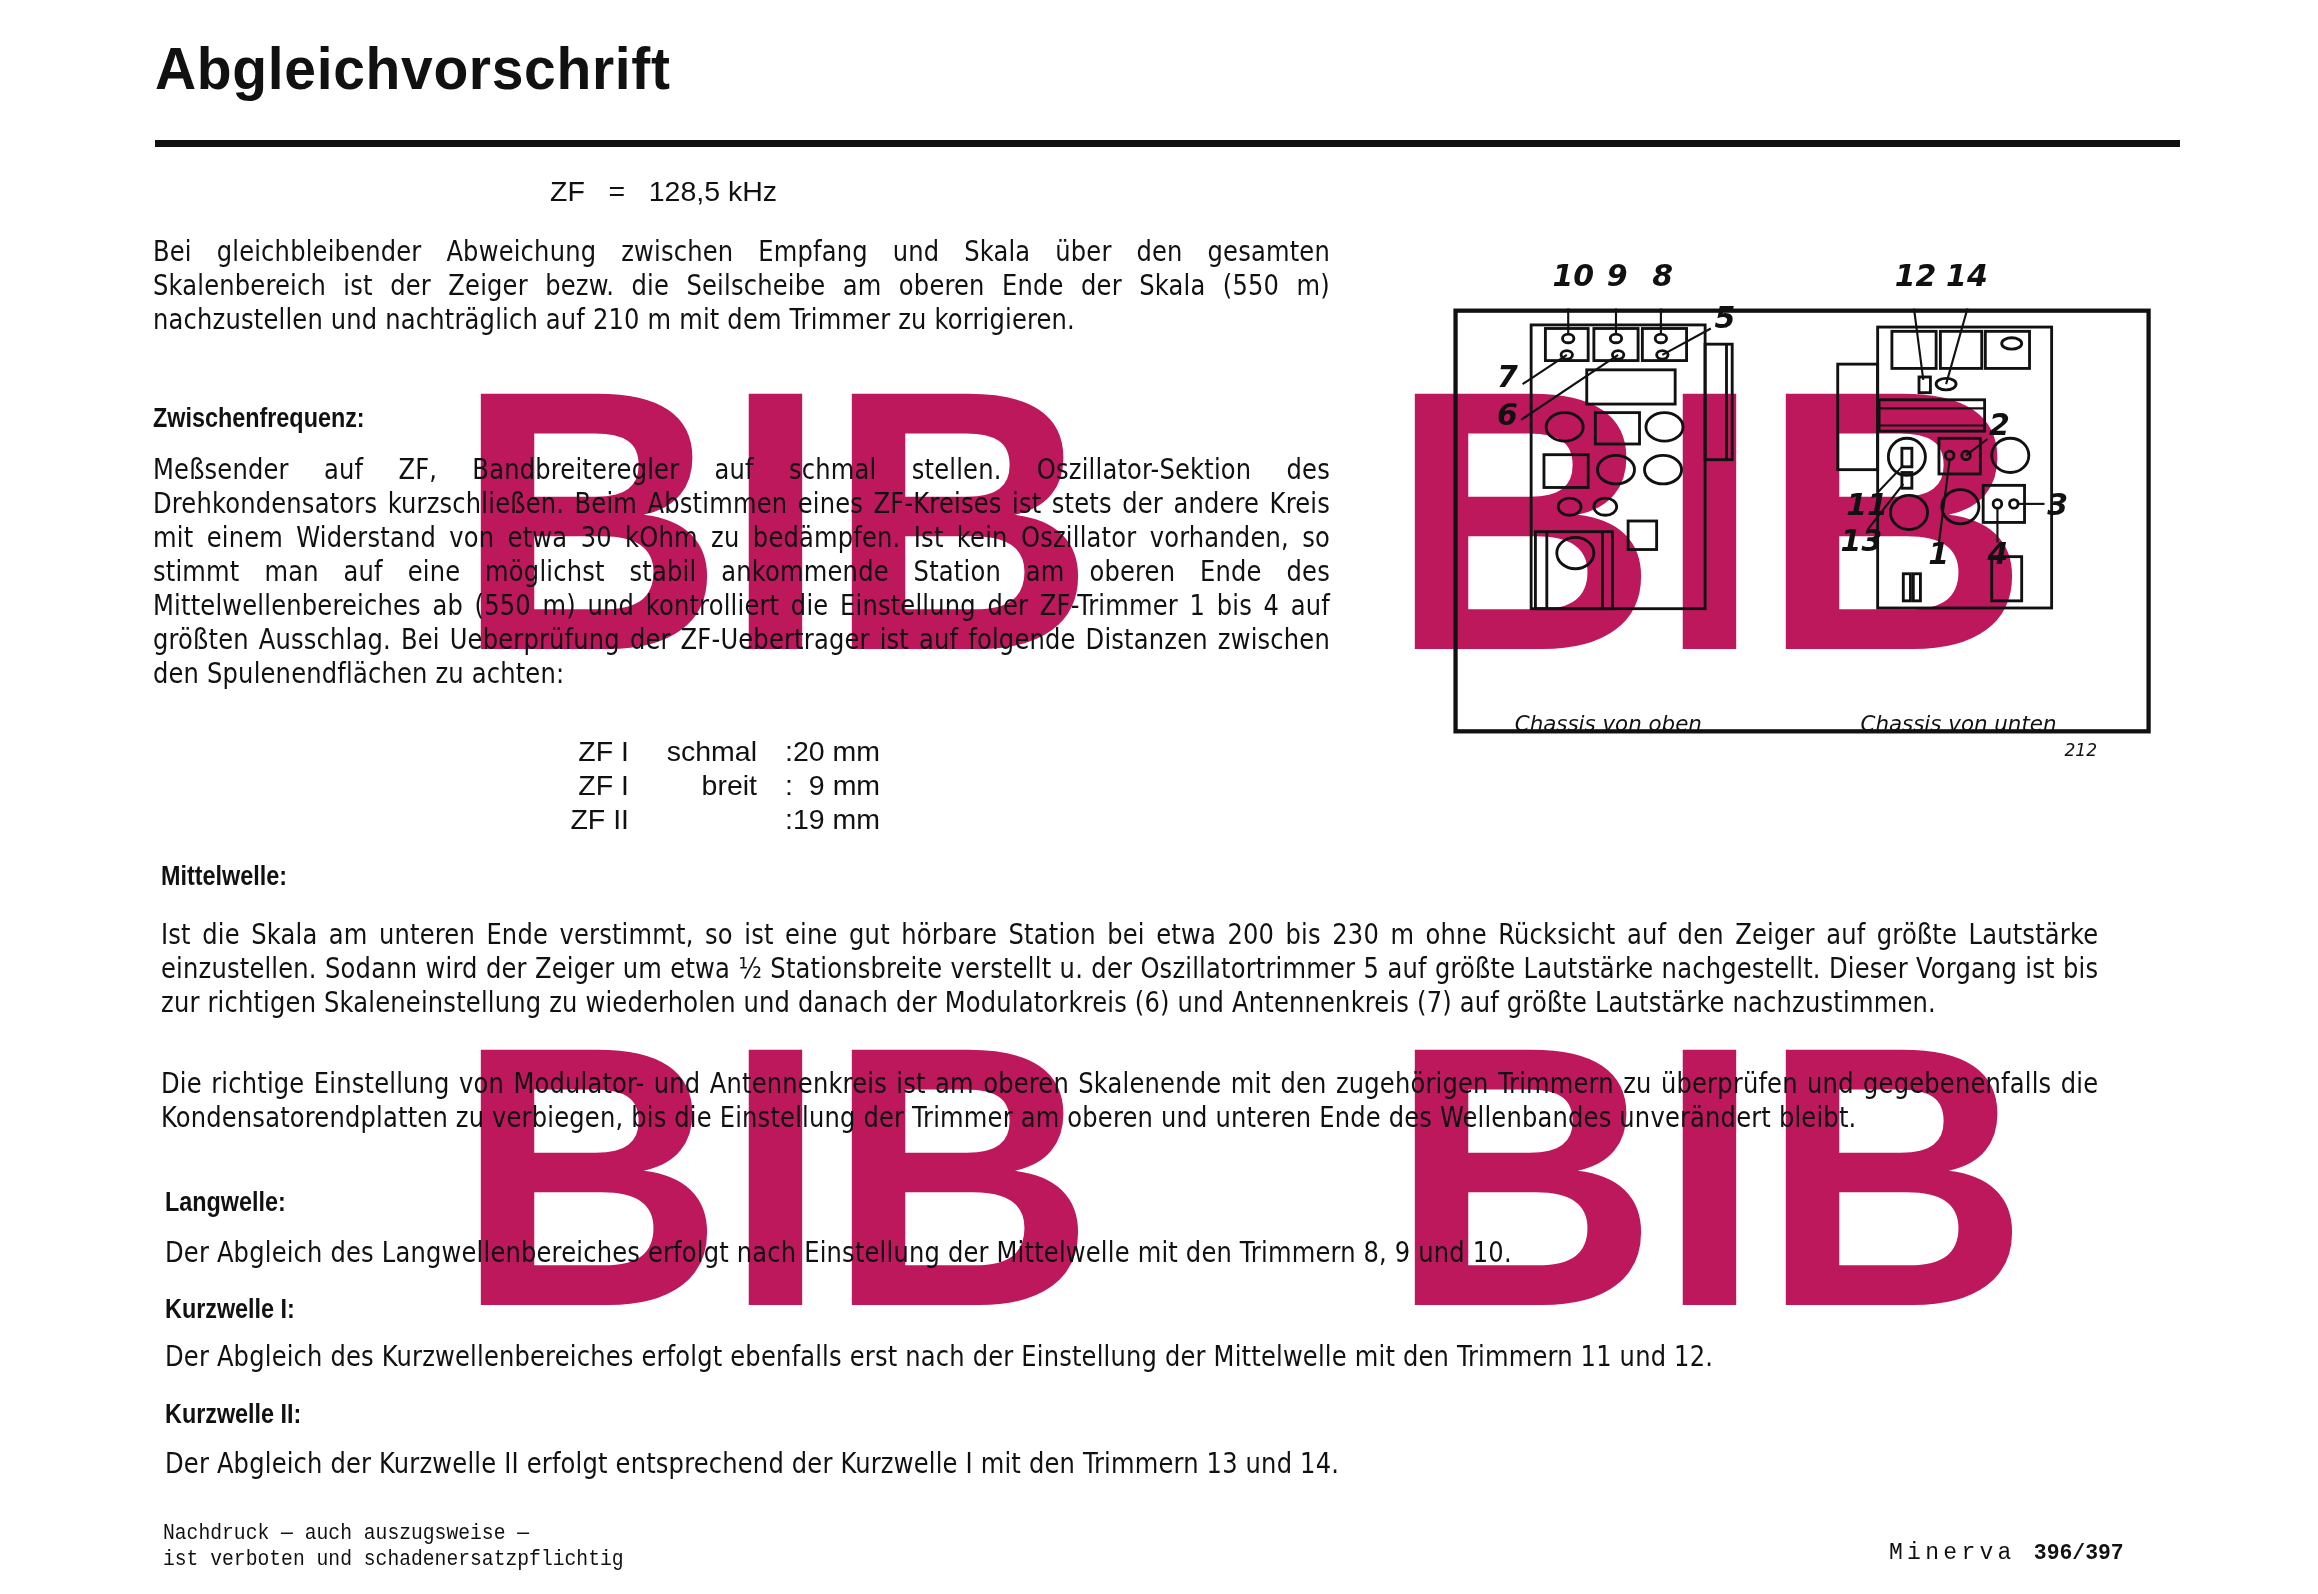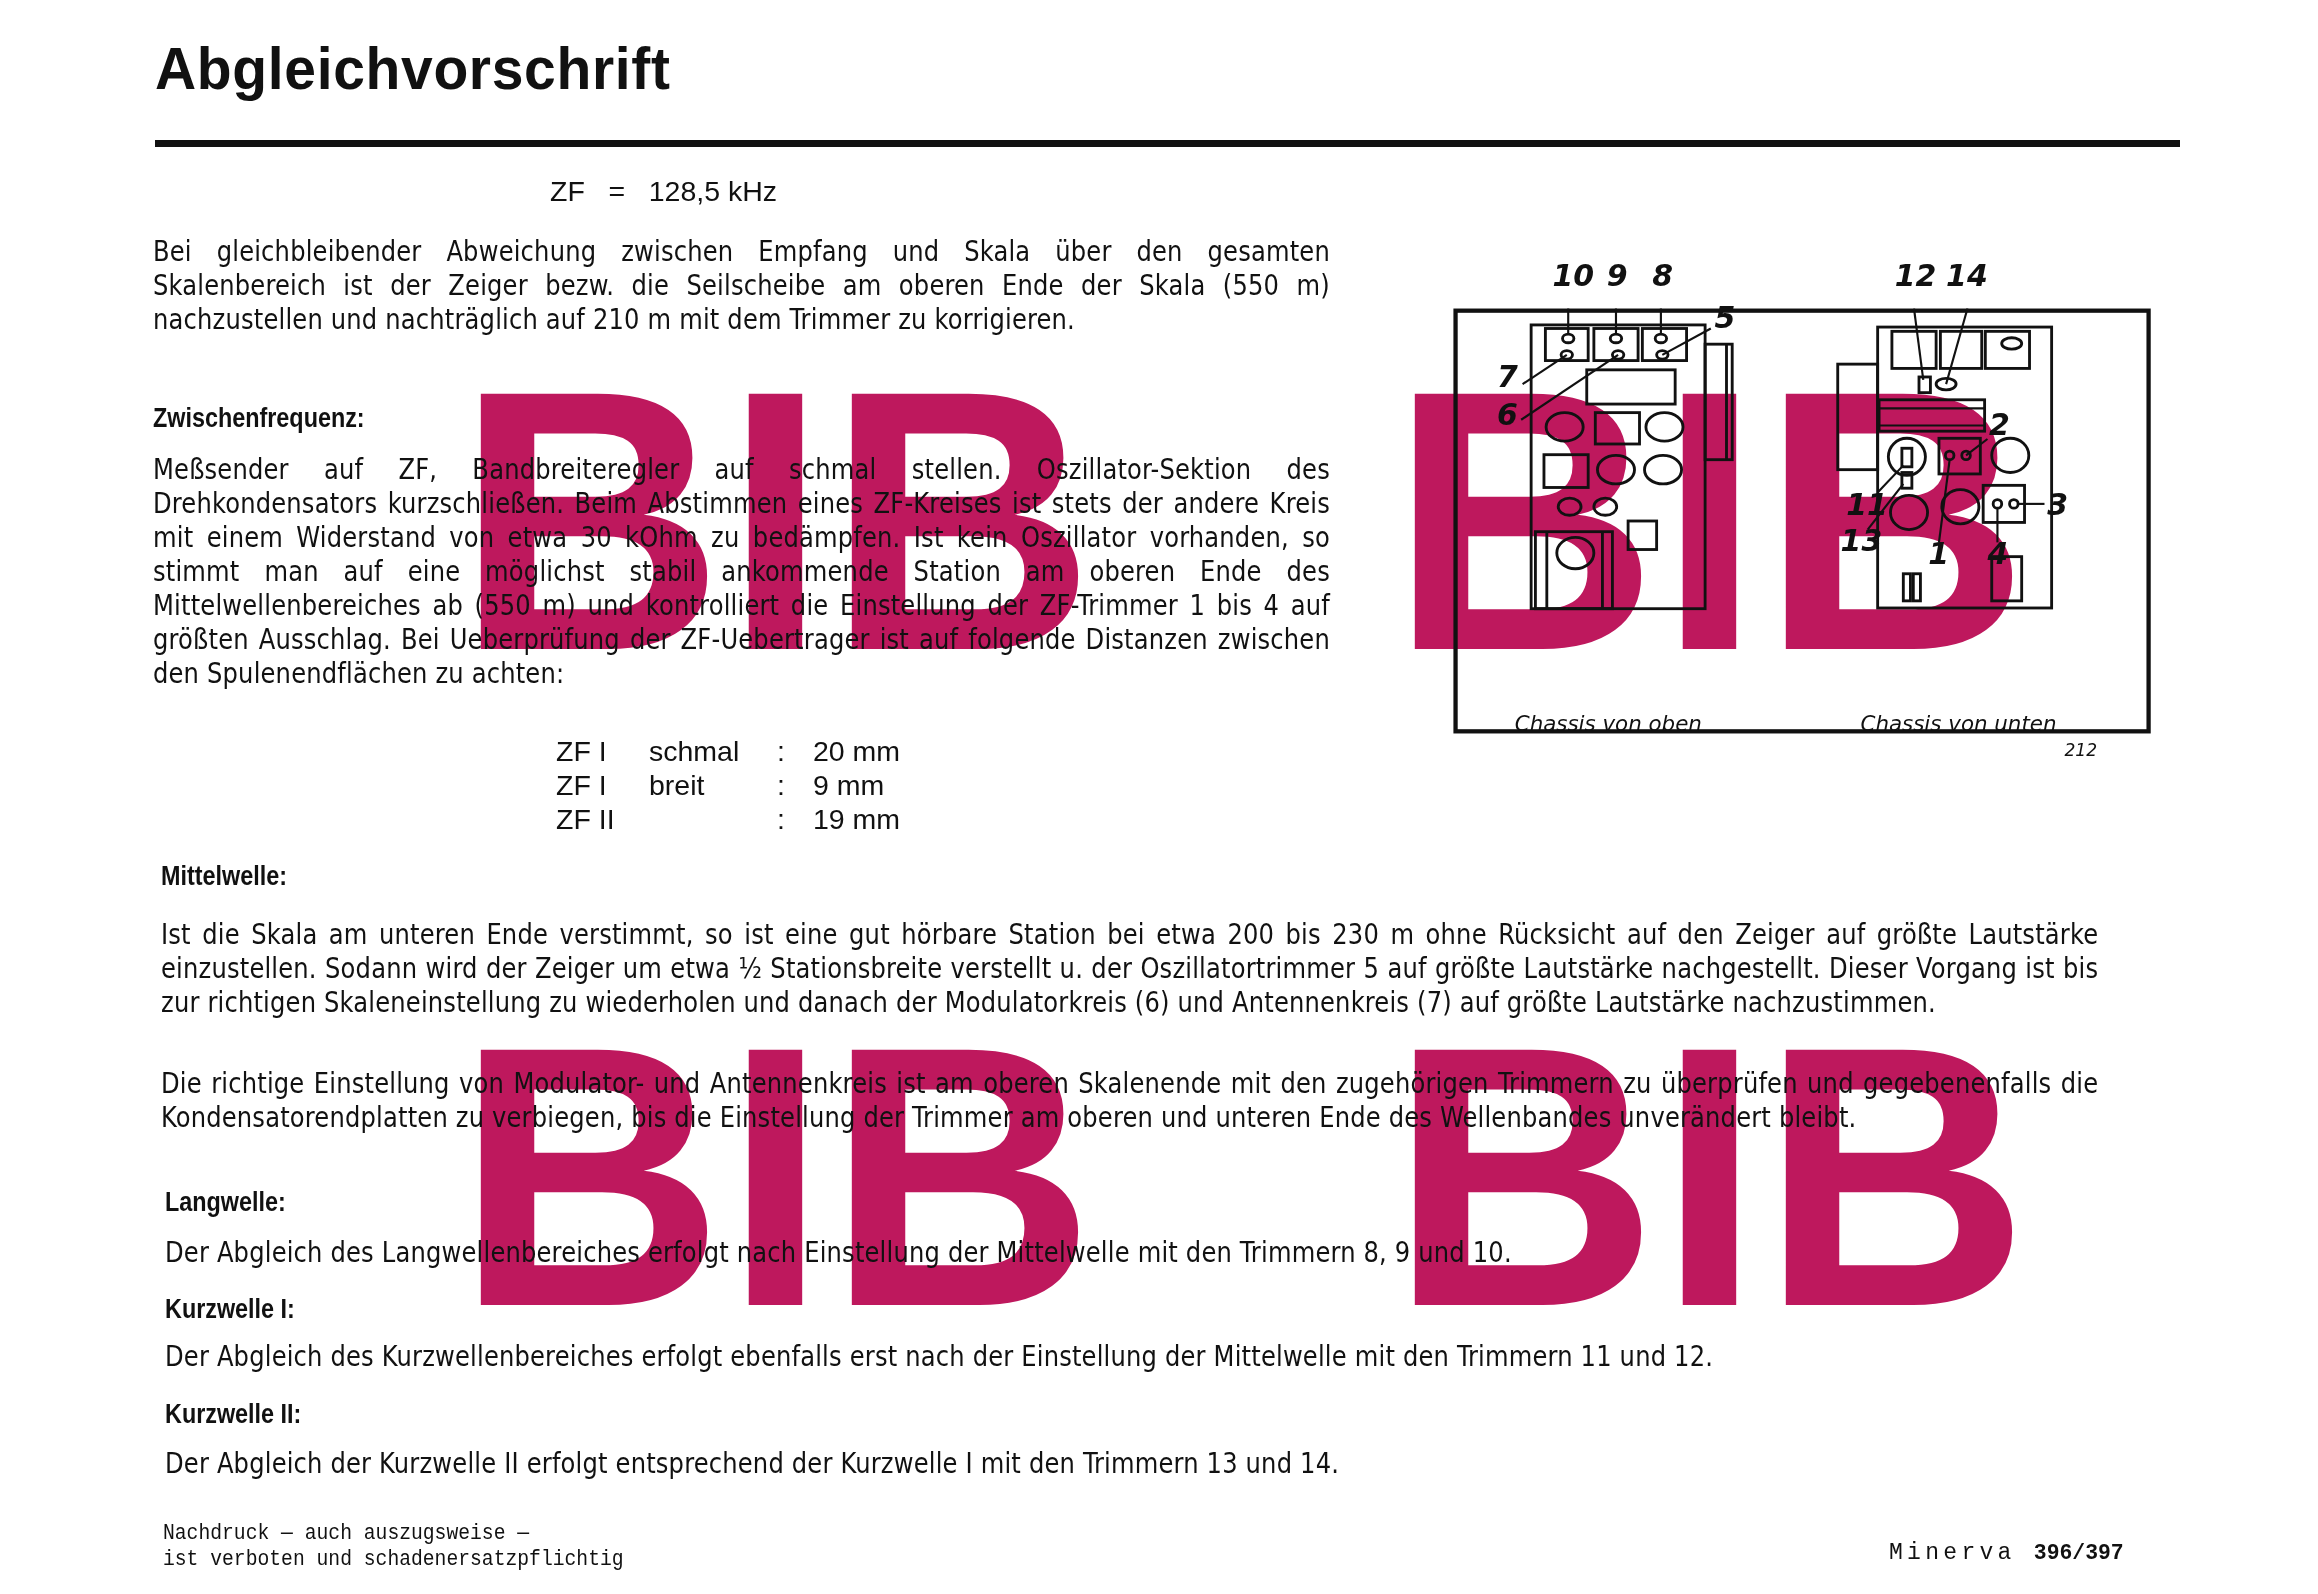--- a/index.html
+++ b/index.html
@@ -18,21 +18,21 @@
     font-size: 28px; line-height: 34px; text-align: justify; text-align-last: left;
     letter-spacing: 0.2px; transform: scaleX(0.96); transform-origin: left top;
   }
   .head {
     font-family: "Liberation Sans", sans-serif; font-weight: bold; font-size: 28.5px;
     transform: scaleX(0.82); transform-origin: left top;
   }
   .p-intro { left: 153px; top: 235px; width: 1226px; }
   .h-zf { left: 153px; top: 401px; }
   .p-zf { left: 153px; top: 453px; width: 1226px; }
-  .dist-table { left: 556px; top: 734px; font-family: "Liberation Sans", sans-serif; font-size: 28.5px; border-collapse: collapse; }
+  .dist-table { left: 536px; top: 734px; font-family: "Liberation Sans", sans-serif; font-size: 28.5px; border-collapse: collapse; text-align: right; }
   .dist-table td { padding: 0 0 0 0; height: 34px; }
   .dist-table td.c1 { width: 93px; }
   .dist-table td.c2 { width: 128px; margin-left: 24px; }
   .dist-table td.c3 { width: 36px; }
   .h-mw { left: 161px; top: 859px; }
   .p-mw1 { left: 161px; top: 918px; width: 2018px; line-height: 34px; }
   .p-mw2 { left: 161px; top: 1067px; width: 2018px; line-height: 34px; }
   .h-lw { left: 165px; top: 1185px; }
   .p-lw { left: 165px; top: 1236px; width: 2068px; }
   .h-kw1 { left: 165px; top: 1292px; }

